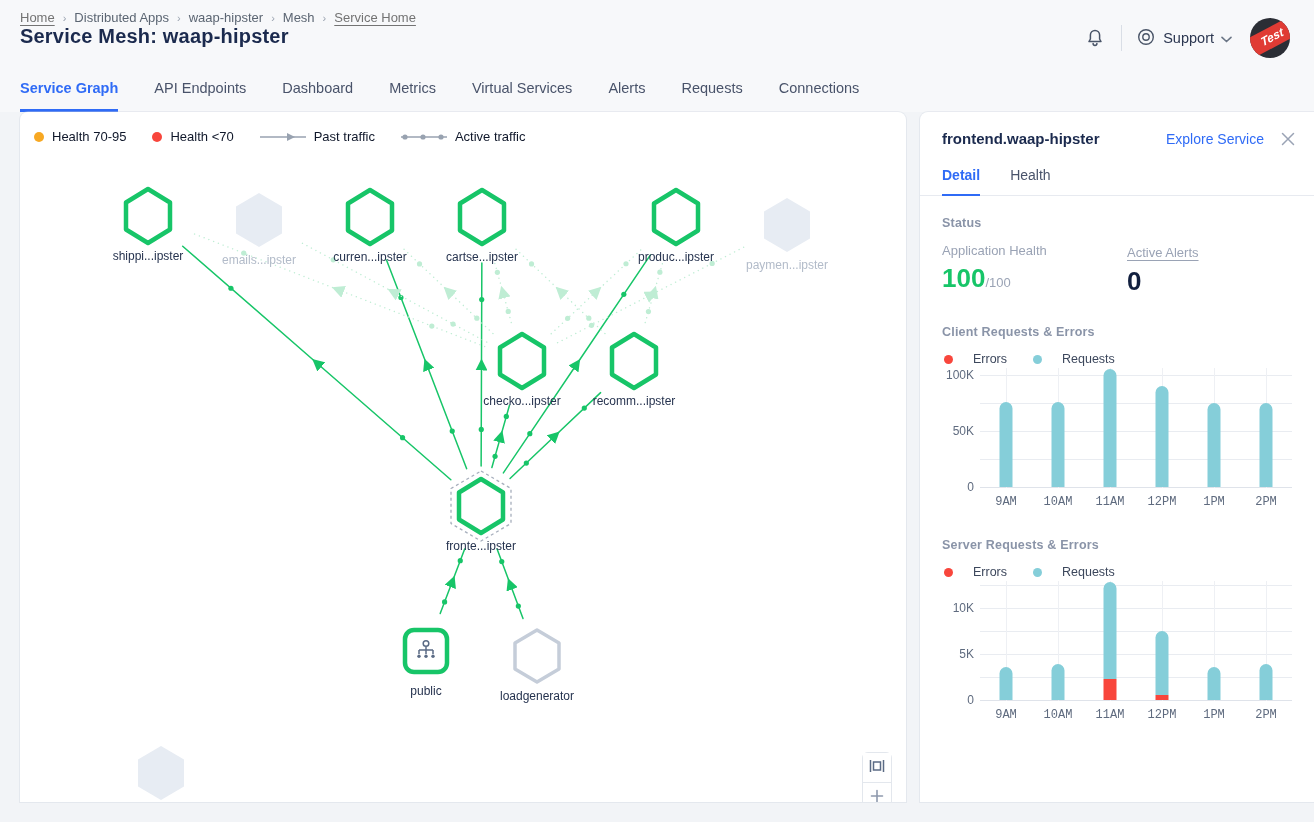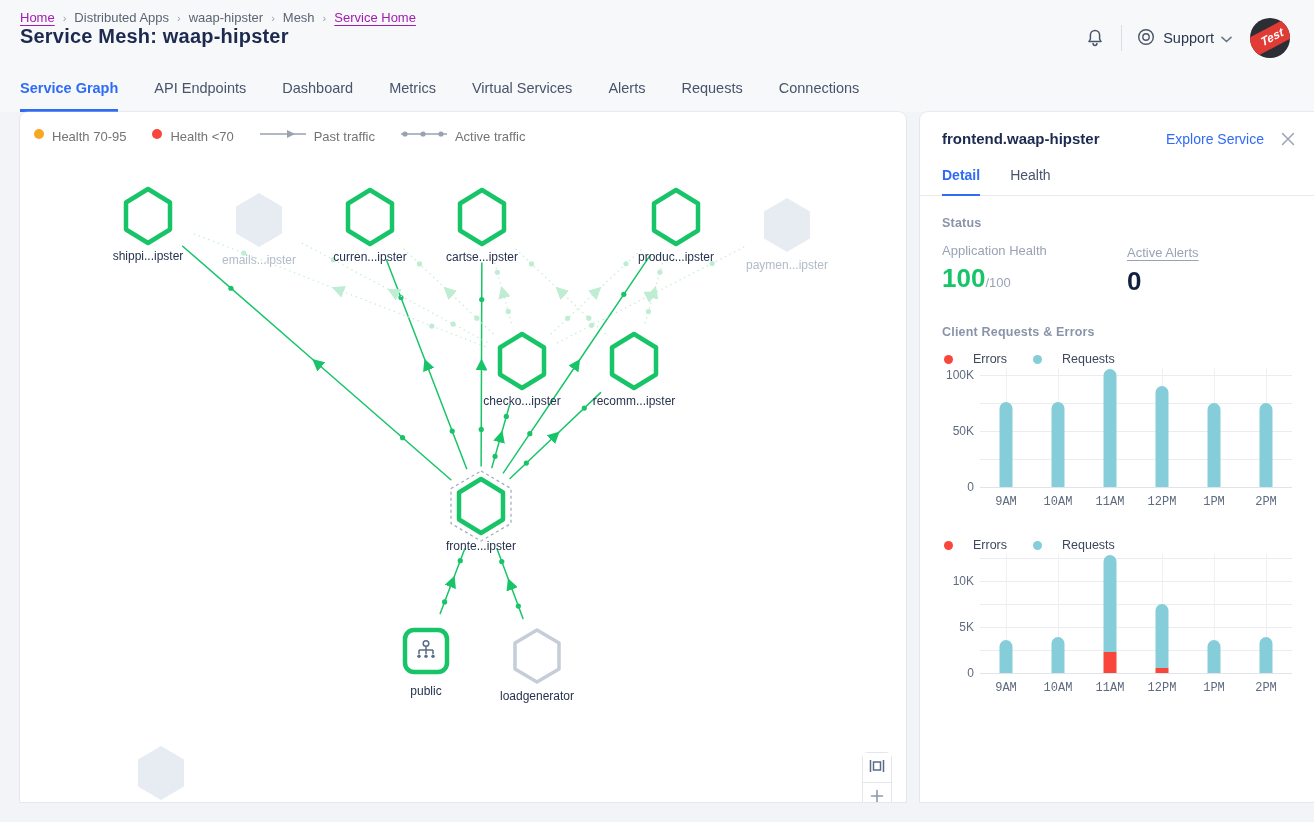--- a/index.html
+++ b/index.html
@@ -4,21 +4,21 @@
 <style>
   * { margin:0; padding:0; box-sizing:border-box; }
   html,body { width:1314px; height:822px; overflow:hidden; }
   body { font-family:"Liberation Sans", sans-serif; background:#f2f4f7; color:#1f2a44; }
 
   
   .header { padding:10px 24px 0 20px; background:#f7f8fa; }
   .header-row { display:flex; justify-content:space-between; align-items:flex-start; }
   .breadcrumb { display:flex; align-items:center; gap:8px; font-size:13px; color:#5b6572; }
   .crumb { white-space:nowrap; }
-  .crumb.link { color:#a21caf; text-decoration:underline; text-underline-offset:3px; cursor:pointer; }
+  .crumb.link { color:#737373; text-decoration:underline; text-underline-offset:3px; cursor:pointer; }
   .crumb-sep { color:#9aa3b0; font-size:11px; }
   .page-title { font-size:20px; font-weight:bold; color:#1b2a4e; letter-spacing:.2px; }
   .topbar-right { display:flex; align-items:center; gap:14px; padding-top:8px; }
   .icon-btn { background:none; border:none; cursor:pointer; display:flex; align-items:center; }
   .v-divider { width:1px; height:26px; background:#d9dee6; }
   .support { display:flex; align-items:center; gap:7px; color:#2b3650; font-size:14.5px; cursor:pointer; }
   .avatar { width:40px; height:40px; border-radius:50%; background:#2b2e35; overflow:hidden; position:relative; cursor:pointer; margin-left:4px; }
   .avatar-band { position:absolute; left:-8px; top:9px; width:60px; height:20px; background:#e03b34; transform:rotate(-28deg); display:flex; align-items:center; justify-content:center; }
   .avatar-band span { color:#fff; font-style:italic; font-weight:bold; font-size:12px; transform:skewX(-8deg); }
 
@@ -27,21 +27,21 @@
   .tab { font-size:14.5px; color:#49536a; padding-bottom:13px; cursor:pointer; white-space:nowrap; }
   .tab.active { color:#2f6bf6; font-weight:bold; border-bottom:3px solid #2f6bf6; }
 
   
   .content { display:flex; height:690px; gap:14px; padding-left:20px; }
   .graph-card { position:relative; width:886px; height:690px; background:#fff; border-radius:8px 8px 0 0; overflow:hidden; box-shadow:0 0 0 1px rgba(203,210,222,.35); }
   .side-panel { width:394px; height:690px; background:#fff; border-radius:8px 0 0 0; overflow:hidden; box-shadow:0 0 0 1px rgba(203,210,222,.35); }
 
   
   .graph-legend { position:absolute; top:17px; left:14px; display:flex; align-items:center; gap:26px; z-index:3; }
-  .gl-item { display:flex; gap:8px; font-size:13px; color:#737373; }
+  .gl-item { display:flex; align-items:center; gap:8px; font-size:13px; color:#0f172a; }
   .gl-dot { width:10px; height:10px; border-radius:50%; }
 
   
   .graph-svg { position:absolute; inset:0; }
   .node-label { font-size:12px; fill:#26334f; text-anchor:middle; }
   .node-label.dim { fill:#b2bbc9; }
 
   
   .zoom-controls { position:absolute; right:14px; top:640px; width:30px; border:1px solid #e3e7ed; border-radius:6px; background:#fff; display:flex; flex-direction:column; }
   .zoom-btn { height:29px; display:flex; align-items:center; justify-content:center; background:#fff; border:none; cursor:pointer; }
@@ -429,20 +429,21 @@
           <div class="x-axis">
             <span class="x-tick" style="left:8.333333333333332%">9AM</span>
             <span class="x-tick" style="left:25%">10AM</span>
             <span class="x-tick" style="left:41.66666666666667%">11AM</span>
             <span class="x-tick" style="left:58.333333333333336%">12PM</span>
             <span class="x-tick" style="left:75%">1PM</span>
             <span class="x-tick" style="left:91.66666666666666%">2PM</span>
           </div>
         </div>
       <div class="chart-block" id="chart-1">
+          <div class="section-heading">Server Requests &amp; Errors</div>
           <div class="chart-legend">
             <div class="cl-item">
               <span class="cl-dot" style="background:#f8463c"></span>
               <span>Errors</span>
             </div>
             <div class="cl-item">
               <span class="cl-dot" style="background:#85ced9"></span>
               <span>Requests</span>
             </div>
           </div>

